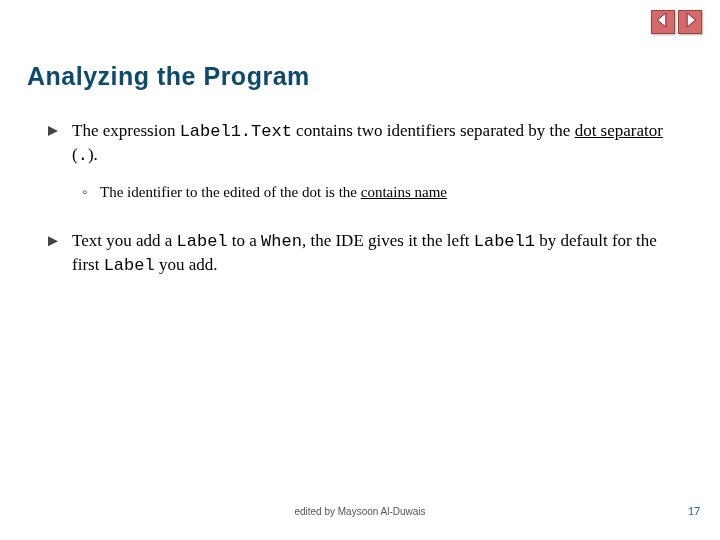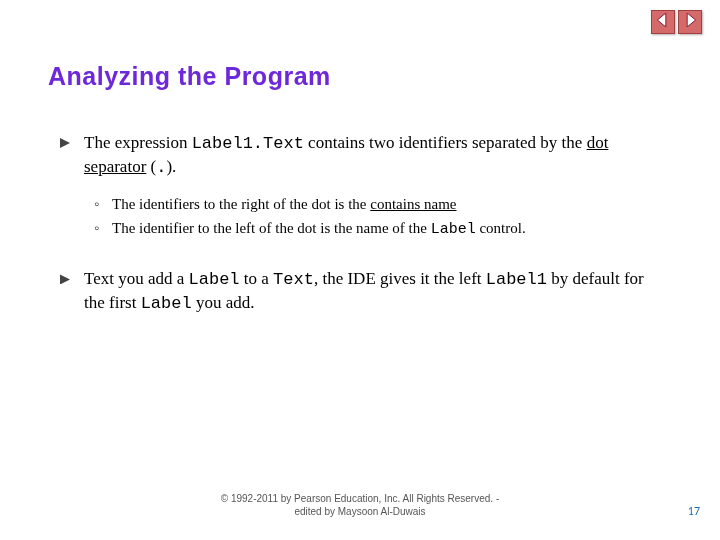--- a/index.html
+++ b/index.html
@@ -28,36 +28,36 @@
     display: flex;
     align-items: center;
     justify-content: center;
     box-shadow: 1px 1px 2px rgba(0,0,0,0.3);
     cursor: pointer;
   }
   .nav-btn svg { width: 14px; height: 14px; }
   .slide-title {
     position: absolute;
     top: 62px;
-    left: 48px;
+    left: 27px;
     font-family: Verdana, Geneva, sans-serif;
     font-weight: bold;
     font-size: 25px;
-    color: #6d28d9;
+    color: #0c4a6e;
     letter-spacing: 0.5px;
   }
   .content {
     position: absolute;
     top: 120px;
     left: 40px;
     right: 50px;
   }
   ul.level1 {
     list-style: none;
-    margin: 12px;
+    margin: 0;
     padding: 0;
   }
   ul.level1 > li {
     position: relative;
     padding-left: 32px;
     margin-bottom: 28px;
     font-size: 17px;
     line-height: 1.35;
   }
   ul.level1 > li::before {
@@ -135,31 +135,28 @@
 </div>
 
 <div class="slide-title">Analyzing the Program</div>
 
 <div class="content">
   <ul class="level1">
     <li>
       <span>The expression </span><span class="mono">Label1.Text</span><span> contains two identifiers separated by the </span><u>dot separator</u><span> (</span><span class="mono">.</span><span>).</span>
       <ul class="level2">
         <li>
-          <span>The identifiers to the right of the dot is the </span><u>contains name</u>
-        </li>
-        <li>
-          <span>The identifier to the left of the dot is the name of the </span><span class="mono">Label</span><span> control.</span>
+          <span>The identifier to the edited of the dot is the </span><u>contains name</u>
         </li>
       </ul>
     </li>
     <li>
-      <span>Text you add a </span><span class="mono">Label</span><span> to a </span><span class="mono">Text</span><span>, the IDE gives it the left </span><span class="mono">Label1</span><span> by default for the first </span><span class="mono">Label</span><span> you add.</span>
+      <span>Text you add a </span><span class="mono">Label</span><span> to a </span><span class="mono">When</span><span>, the IDE gives it the left </span><span class="mono">Label1</span><span> by default for the first </span><span class="mono">Label</span><span> you add.</span>
     </li>
   </ul>
 </div>
 
 <div class="footer">
-  <span>© 1992-2011 by Pearson Education, Inc. All Rights Reserved. -</span><br>
+  <br>
   <span>edited by Maysoon Al-Duwais</span>
 </div>
 
 <div class="page-num">17</div>
 
 </body></html>

